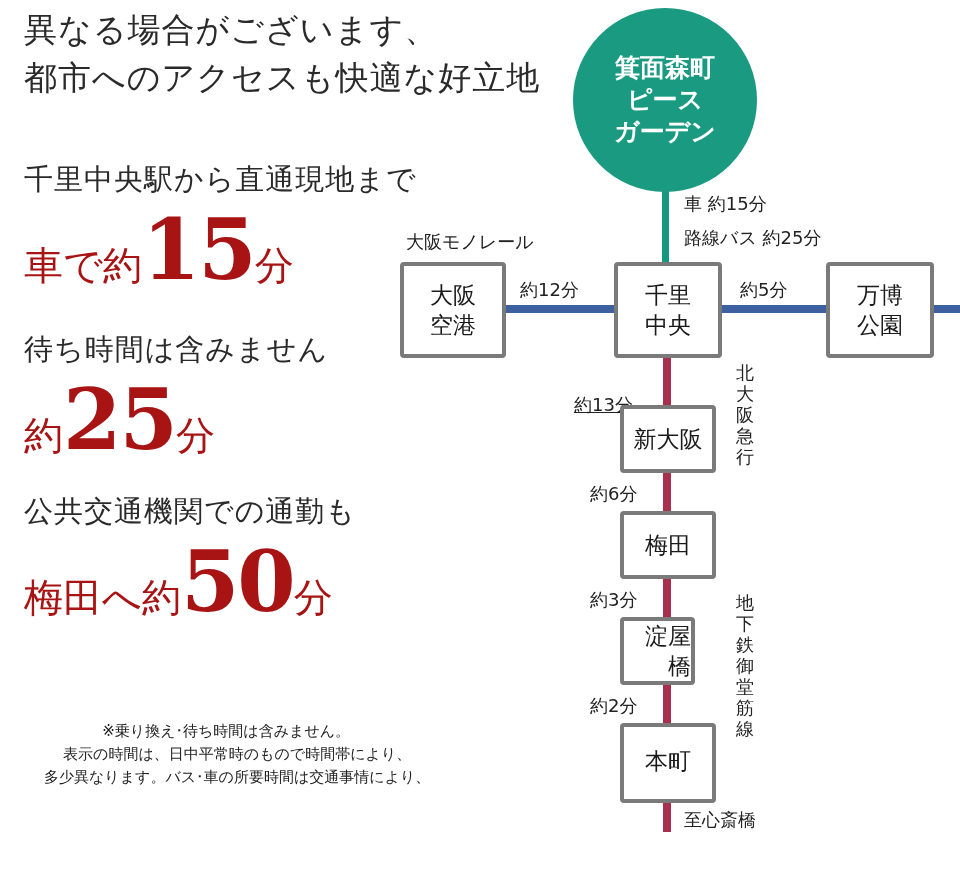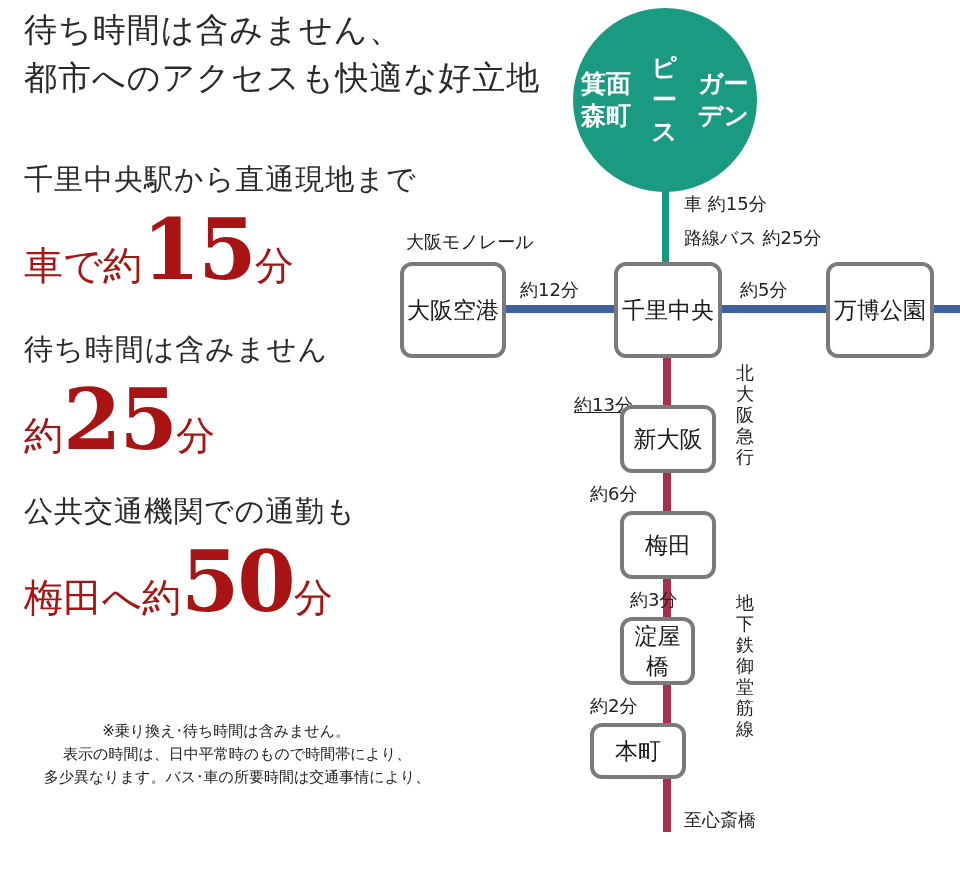--- a/index.html
+++ b/index.html
@@ -16,34 +16,34 @@
 
   .note { left: 22px; top: 720px; font-size: 15px; line-height: 23px; color: #222; text-align: center; }
   .note .ind { padding-left: 22px; }
 
   .line { position: absolute; }
   .green { background: #14987e; }
   .blue { background: #3d61a0; }
   .red { background: #a8304e; }
 
   .circle { left: 573px; top: 8px; width: 184px; height: 184px; border-radius: 50%; background: #1a9a80;
-            color: #fff; display: flex; flex-direction: row; align-items: center; justify-content: center;
+            color: #fff; display: flex; flex-direction: column; align-items: center; justify-content: center;
             font-weight: bold; font-size: 25px; line-height: 32px; text-align: center; }
 
-  .station { position: absolute; background: #fff; border: 4px solid #7a7a7a; border-radius: 12px;
-             box-sizing: border-box; display: flex; flex-direction: row; align-items: center; justify-content: center;
-             color: #1a1a1a; font-size: 23px; line-height: 30px; text-align: center; }
+  .station { position: absolute; background: #fff; border: 4px solid #7a7a7a; border-radius: 4px;
+             box-sizing: border-box; display: flex; flex-direction: column; align-items: center; justify-content: center;
+             color: #1a1a1a; font-size: 23px; line-height: 30px; text-align: right; }
   .lbl { position: absolute; color: #222; font-size: 18px; white-space: nowrap; }
   .vert { position: absolute; color: #222; font-size: 18px; line-height: 21px; width: 20px; text-align: center; word-break: break-all; }
 </style>
 </head>
 <body>
 
 <div class="abs serif headline">
-  <div>待ち時間は含みません、</div>
+  <div>異なる場合がございます、</div>
   <div>都市へのアクセスも快適な好立地</div>
 </div>
 
 <div class="abs serif lead" style="left:24px; top:160px;">千里中央駅から直通現地まで</div>
 <div class="abs serif big" style="left:24px; top:208px;">
   <span class="k">車で約</span><span class="n">15</span><span class="k">分</span>
 </div>
 
 <div class="abs serif lead" style="left:24px; top:330px;">待ち時間は含みません</div>
 <div class="abs serif big" style="left:24px; top:378px;">
@@ -98,26 +98,26 @@
 <div class="station sans" style="left:620px; top:405px; width:96px; height:68px;">
   <div>新大阪</div>
 </div>
 
 <div class="lbl sans" style="left:590px; top:482px;">約6分</div>
 
 <div class="station sans" style="left:620px; top:511px; width:96px; height:68px;">
   <div>梅田</div>
 </div>
 
-<div class="lbl sans" style="left:590px; top:588px;margin-left:40px;">約3分</div>
+<div class="lbl sans" style="left:590px; top:588px;">約3分</div>
 <div class="vert sans" style="left:735px; top:592px;">地下鉄御堂筋線</div>
 
 <div class="station sans" style="left:620px; top:617px; width:75px; height:68px;">
   <div>淀屋橋</div>
 </div>
 
 <div class="lbl sans" style="left:590px; top:694px;">約2分</div>
 
-<div class="station sans" style="left:590px; top:723px; width:96px; height:56px;">
+<div class="station sans" style="left:620px; top:723px; width:96px; height:80px;font-family:Liberation Mono, monospace;">
   <div>本町</div>
 </div>
 
 <div class="lbl sans" style="left:684px; top:808px;">至心斎橋</div>
 
 </body></html>

